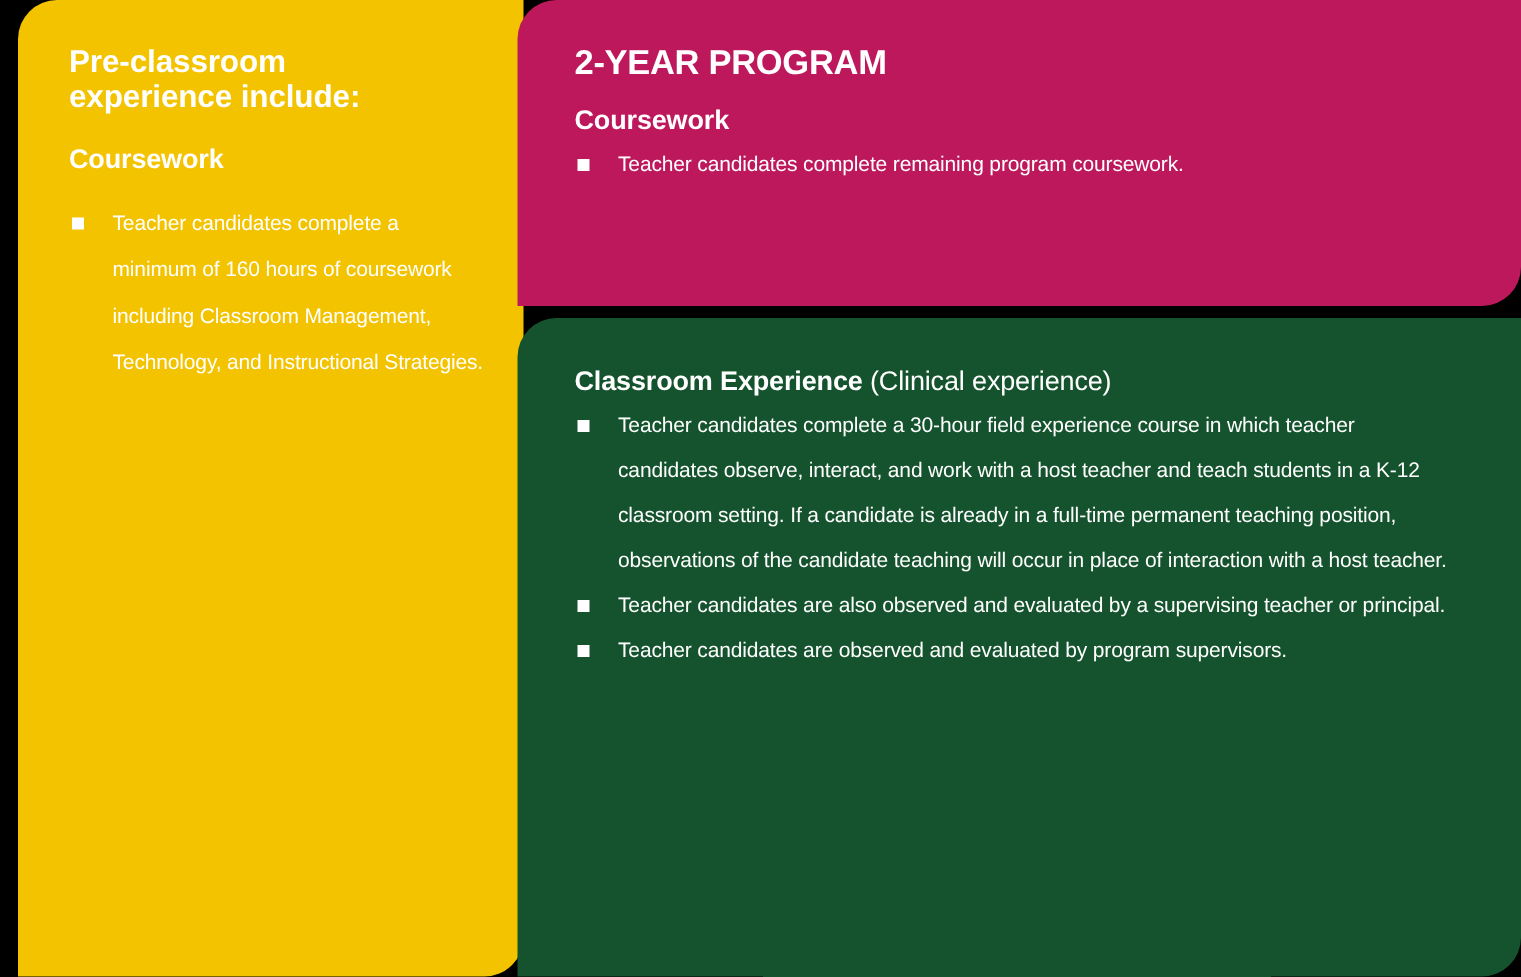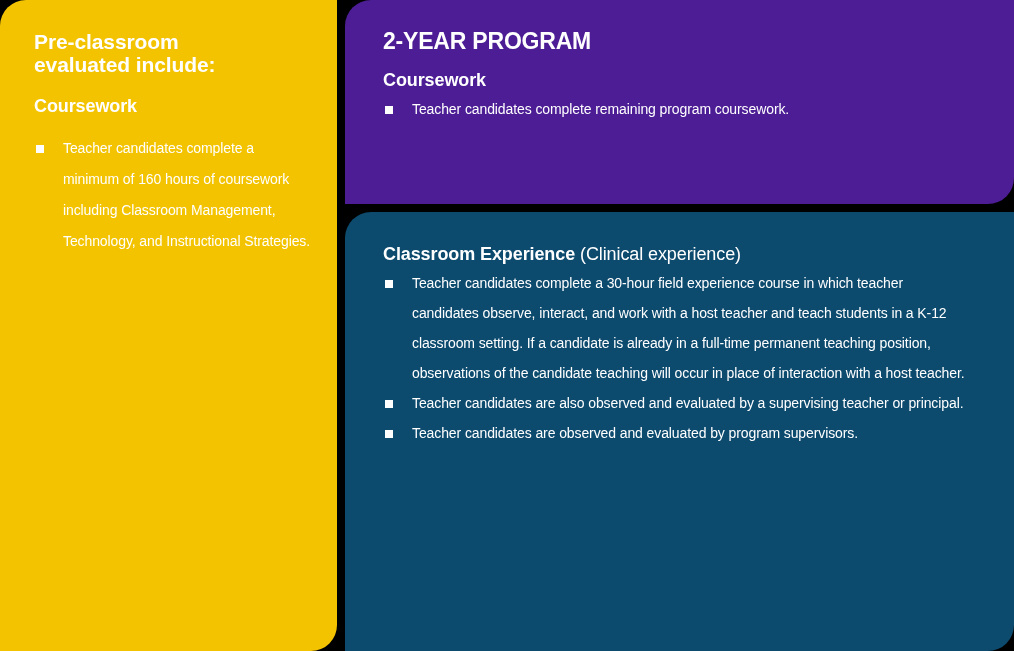--- a/index.html
+++ b/index.html
@@ -17,47 +17,47 @@
   }
 
   .panel {
     position: absolute;
     box-sizing: border-box;
     color: #ffffff;
   }
 
   
   #panel-pre-classroom {
-    left: 0;
+    left: 12px;
     top: 0;
     width: 337px;
     height: 651px;
     background: #F3C300;
     border-radius: 26px 0 26px 0;
     padding: 30px 26px 0 34px;
   }
 
   
   #panel-two-year {
     left: 345px;
     top: 0;
     width: 669px;
     height: 204px;
-    background: #4c1d95;
+    background: #be185d;
     border-radius: 26px 0 26px 0;
     padding: 28px 30px 0 38px;
   }
 
   
   #panel-classroom-experience {
     left: 345px;
     top: 212px;
     width: 669px;
     height: 439px;
-    background: #0c4a6e;
+    background: #14532d;
     border-radius: 26px 0 26px 0;
     padding: 30px 42px 0 38px;
   }
 
   
   .heading-bold {
     font-weight: bold;
     font-size: 21px;
     line-height: 23px;
     margin: 0;
@@ -126,21 +126,21 @@
     margin-top: 0;
   }
 </style>
 </head>
 <body>
 
 <div class="panel" id="panel-pre-classroom">
 
   <div class="intro-block">
     <p class="heading-bold">Pre-classroom</p>
-    <p class="heading-bold">evaluated include:</p>
+    <p class="heading-bold">experience include:</p>
   </div>
 
   <p class="subheading">Coursework</p>
 
   <ul class="bullet-list">
     <li class="bullet-item">
       <span class="bullet-marker"></span>
       <span>Teacher candidates complete a minimum of 160 hours of coursework including Classroom Management, Technology, and Instructional Strategies.</span>
     </li>
   </ul>

